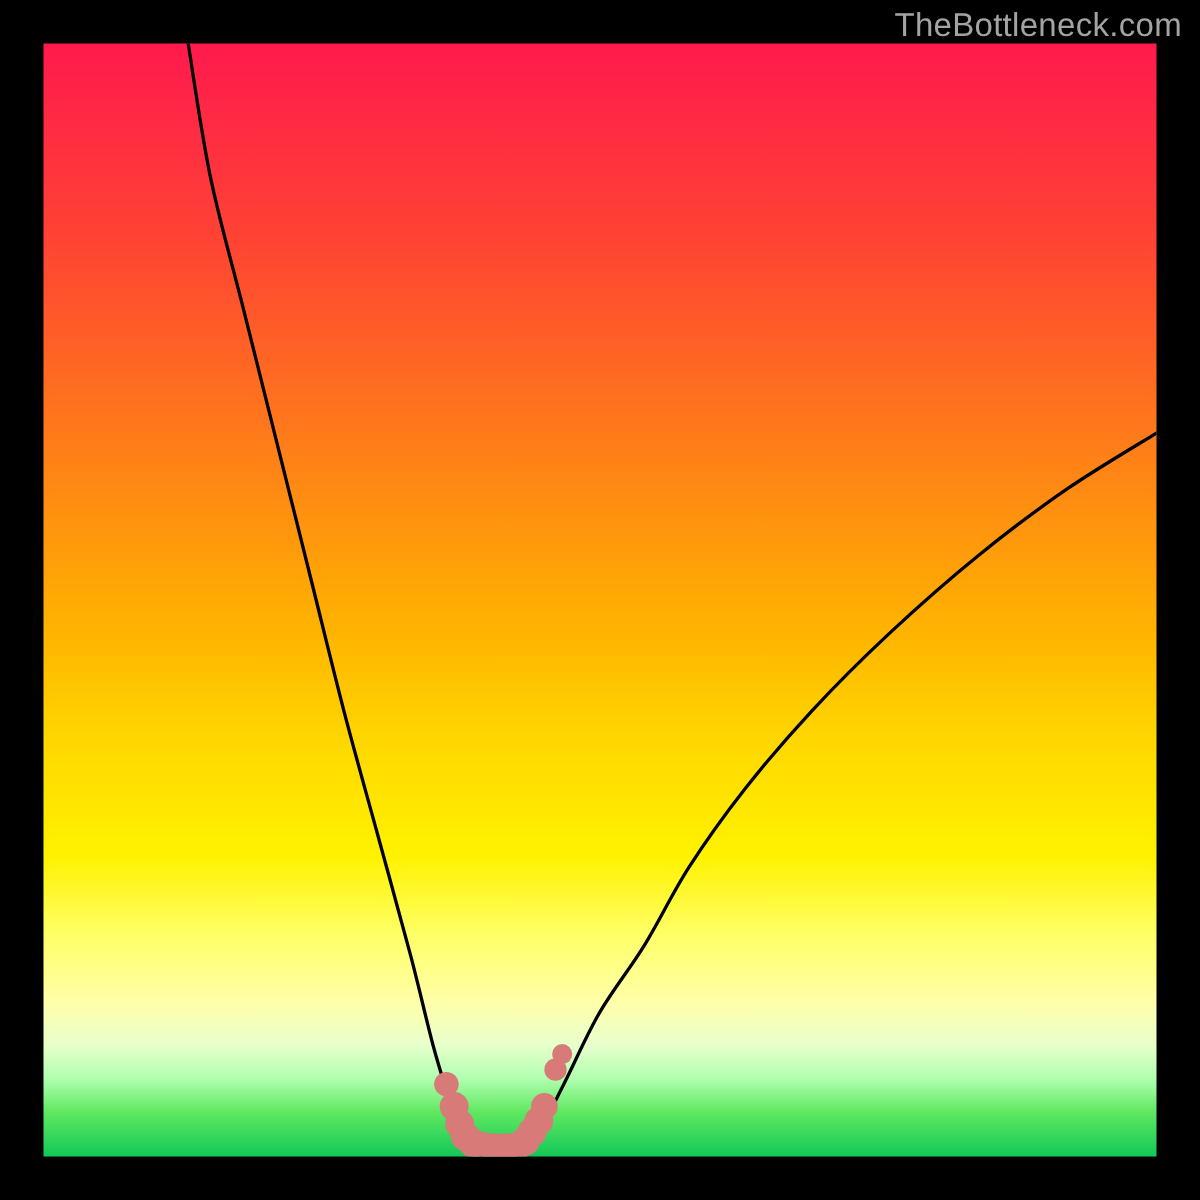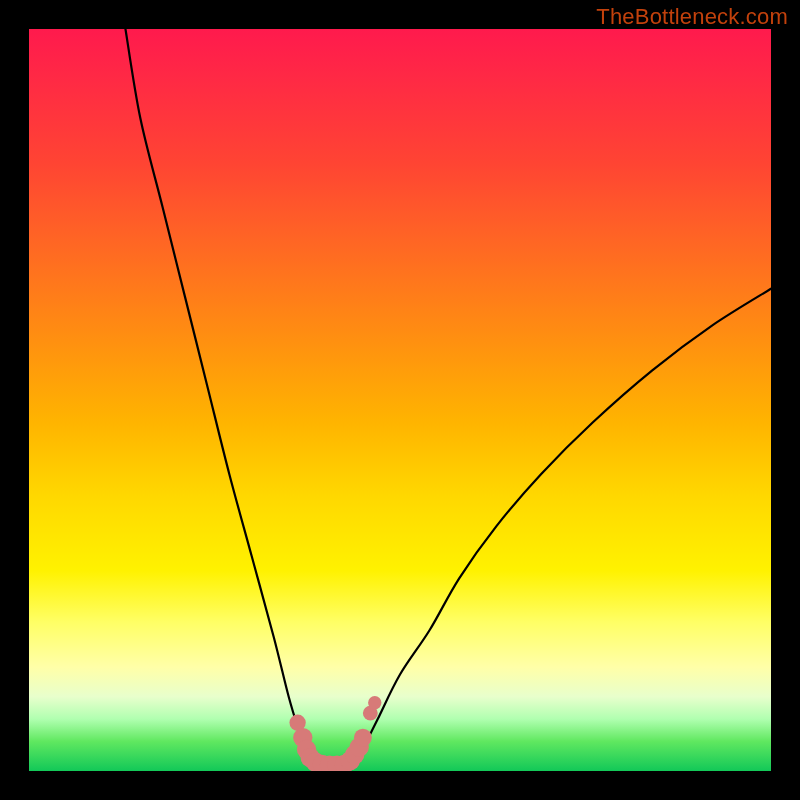--- a/index.html
+++ b/index.html
@@ -32,21 +32,21 @@
       #e8ffcc 90%,
       #b0ffb0 93%,
       #60e860 96%,
       #12c858 100%
     );
   }
   .watermark {
     position: absolute;
     top: 4px;
     right: 12px;
-    color: #c2410c;
+    color: #a3a3a3;
     font-size: 22px;
     letter-spacing: 0.2px;
     font-weight: 500;
   }
   svg.plot {
     position: absolute;
     left: 29px;
     top: 29px;
     width: 742px;
     height: 742px;

